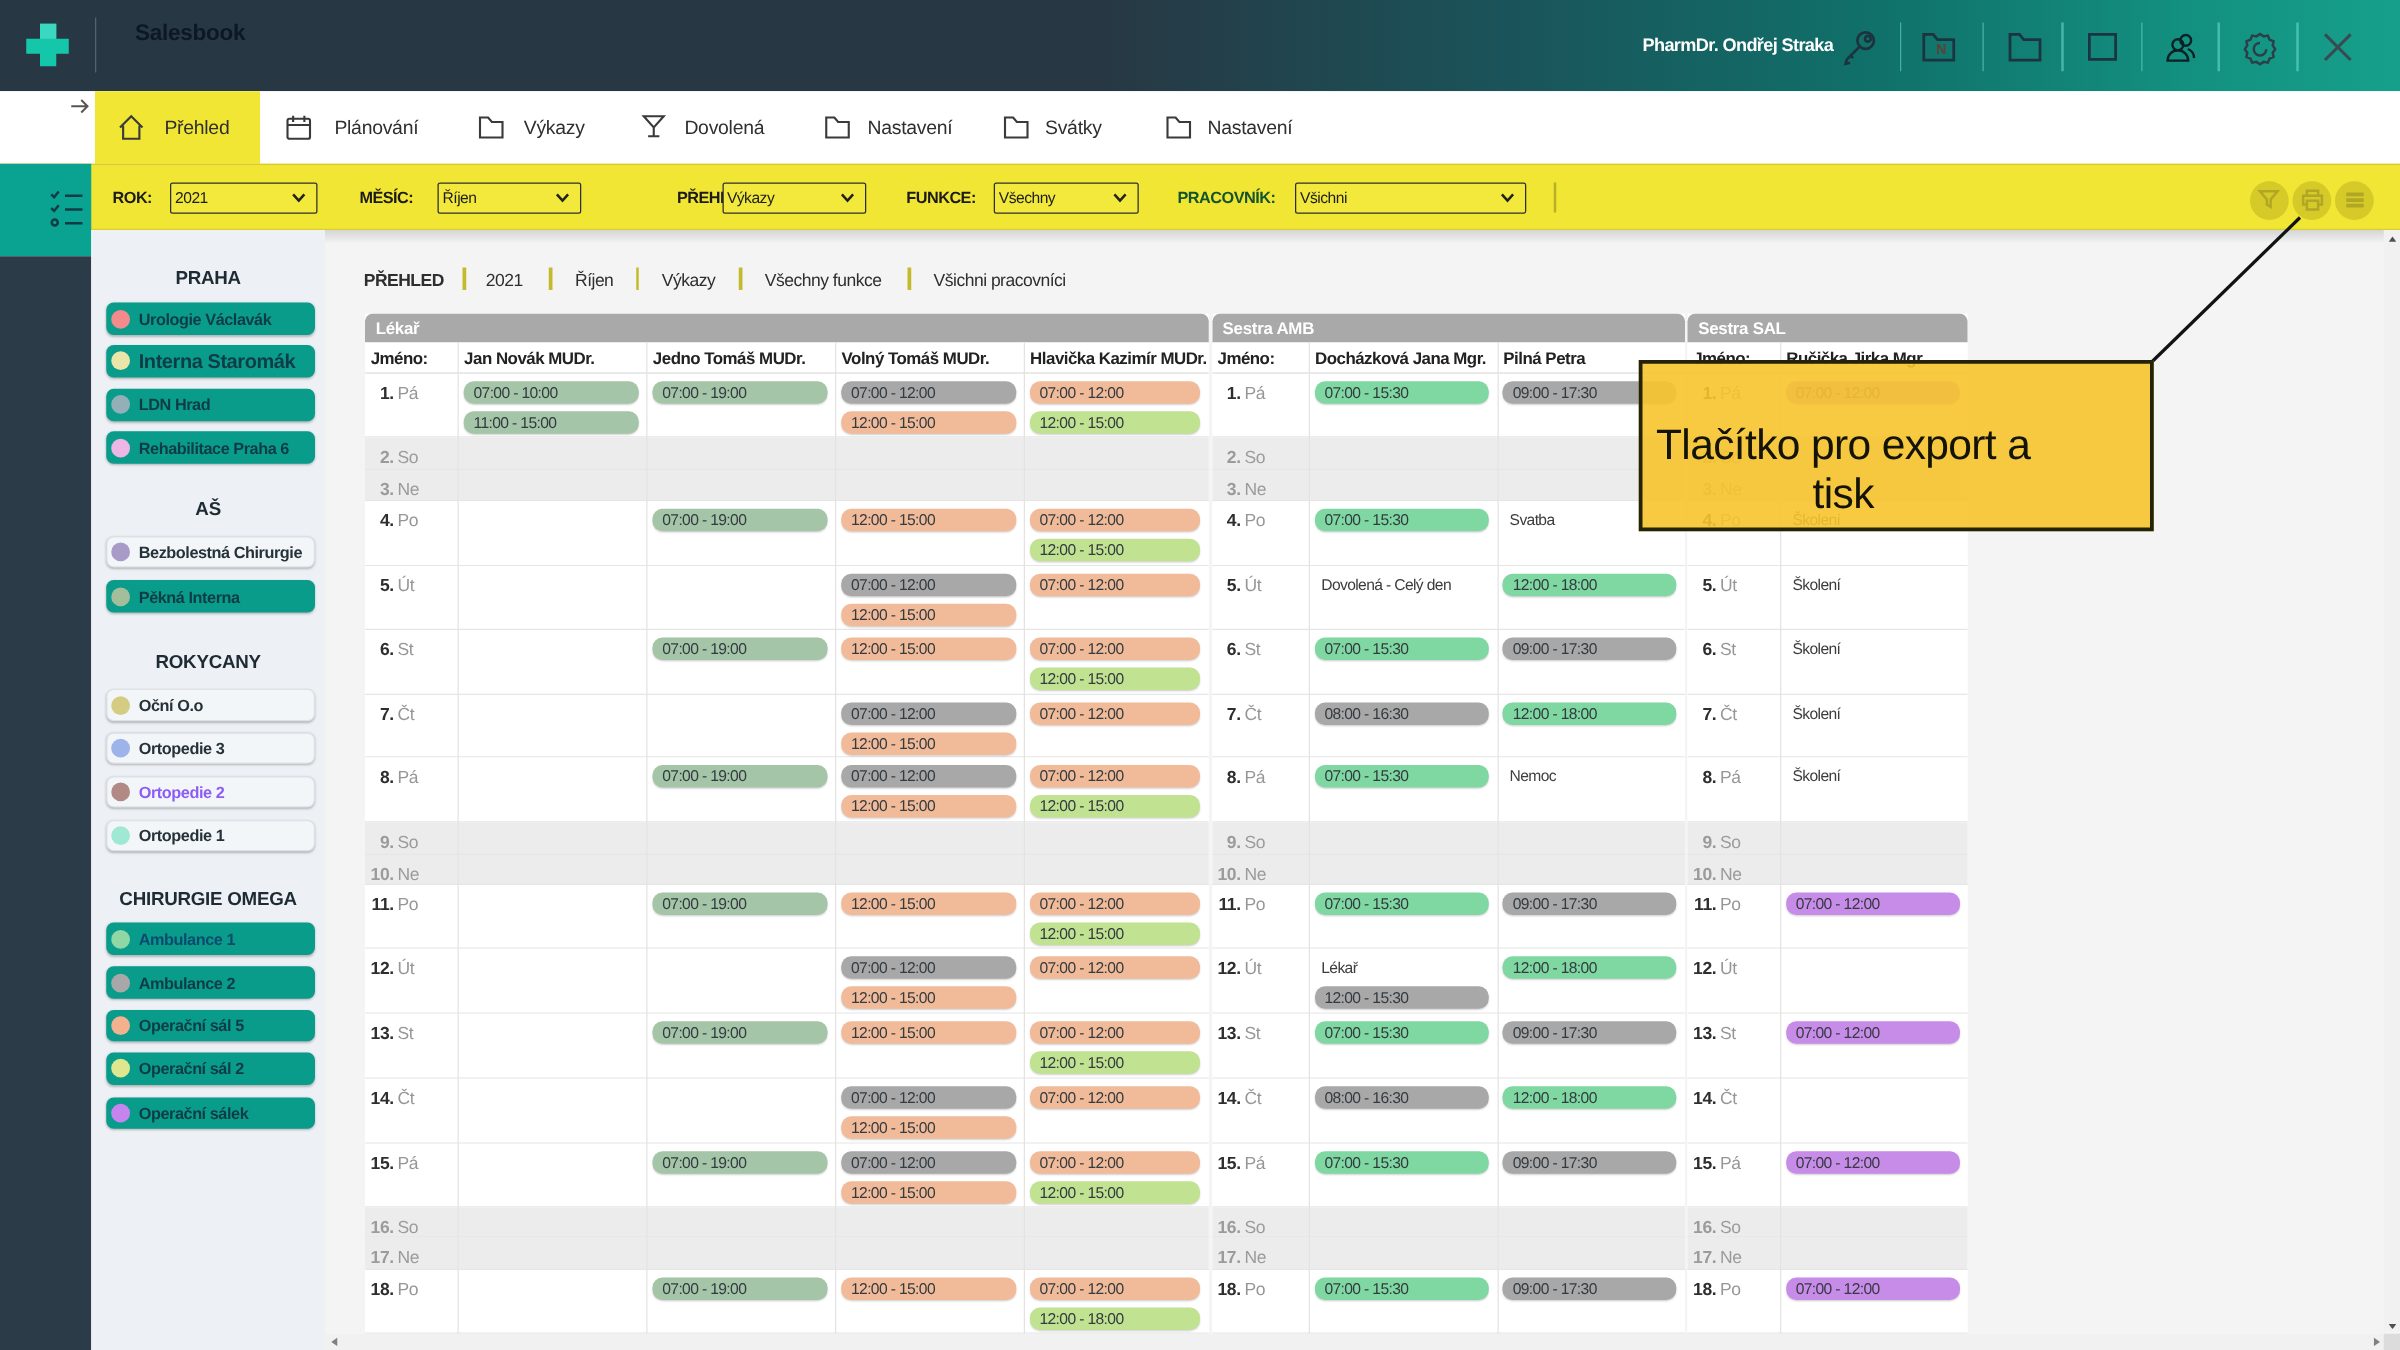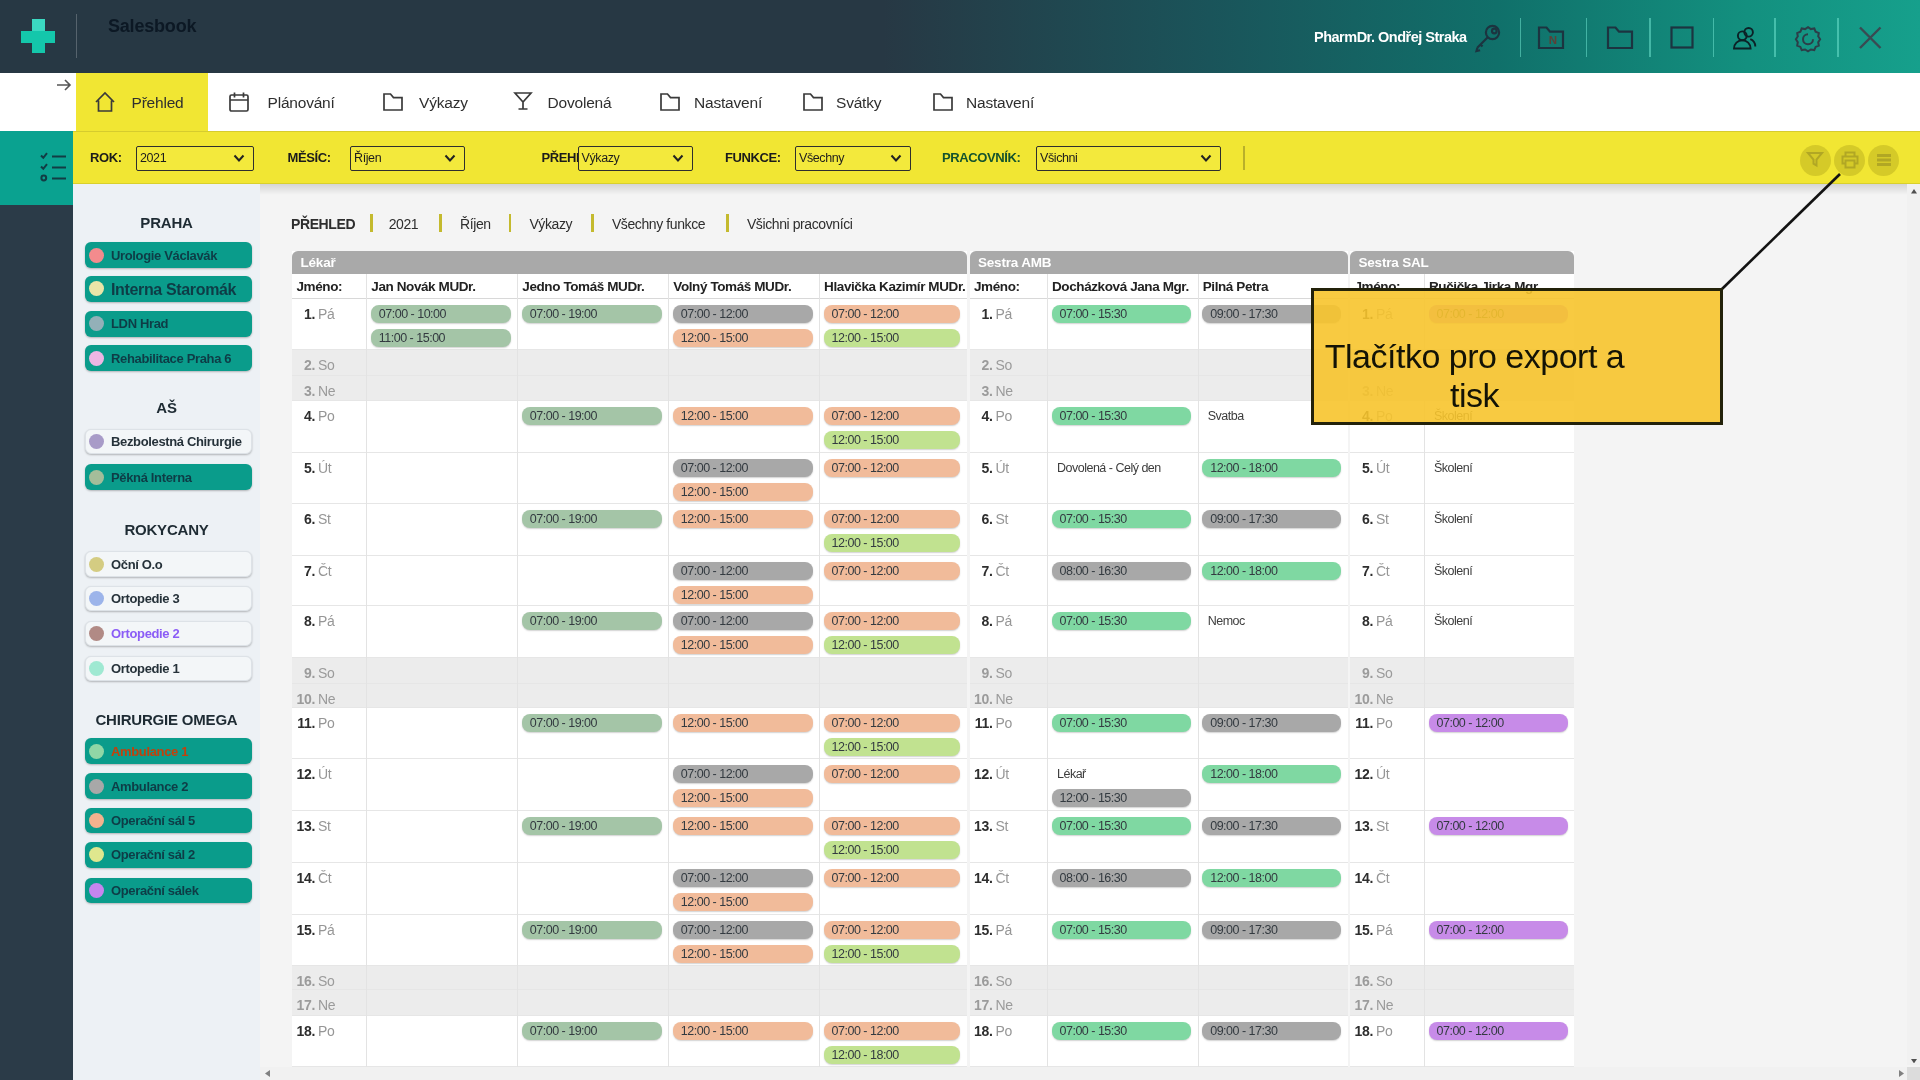--- a/index.html
+++ b/index.html
@@ -160,21 +160,21 @@
 <div class="ab" style="left:111px;top:591.0px;font-size:13px;font-weight:bold;color:#26323a;letter-spacing:-0.35px;">Ortopedie 3</div>
 <div class="ab" style="left:85px;top:620.8px;width:167px;height:25.7px;background:#f3f6f8;border:1px solid #dde2e7;border-radius:6px;box-shadow:0 1px 2px rgba(0,0,0,0.25);"></div>
 <div class="ab" style="left:89px;top:626.0px;width:15px;height:15px;border-radius:50%;background:#b18a85;"></div>
 <div class="ab" style="left:111px;top:626.0px;font-size:13px;font-weight:bold;color:#8b5cf6;letter-spacing:-0.35px;">Ortopedie 2</div>
 <div class="ab" style="left:85px;top:655.7px;width:167px;height:25.7px;background:#f3f6f8;border:1px solid #dde2e7;border-radius:6px;box-shadow:0 1px 2px rgba(0,0,0,0.25);"></div>
 <div class="ab" style="left:89px;top:660.9000000000001px;width:15px;height:15px;border-radius:50%;background:#9fe9d2;"></div>
 <div class="ab" style="left:111px;top:660.9000000000001px;font-size:13px;font-weight:bold;color:#26323a;letter-spacing:-0.35px;">Ortopedie 1</div>
 <div class="ab" style="left:73px;top:710.5px;width:187px;text-align:center;font-size:15px;font-weight:bold;color:#1e2b33;letter-spacing:-0.2px;">CHIRURGIE OMEGA</div>
 <div class="ab" style="left:85px;top:738.4px;width:167px;height:25.7px;background:#0a9c8b;border:none;border-radius:6px;box-shadow:0 1px 2px rgba(0,0,0,0.25);"></div>
 <div class="ab" style="left:89px;top:743.6px;width:15px;height:15px;border-radius:50%;background:#90d7a6;"></div>
-<div class="ab" style="left:111px;top:743.6px;font-size:13px;font-weight:bold;color:#c2410c;letter-spacing:-0.35px;">Ambulance 1</div>
+<div class="ab" style="left:111px;top:743.6px;font-size:13px;font-weight:bold;color:#0c4a6e;letter-spacing:-0.35px;">Ambulance 1</div>
 <div class="ab" style="left:85px;top:773.3px;width:167px;height:25.7px;background:#0a9c8b;border:none;border-radius:6px;box-shadow:0 1px 2px rgba(0,0,0,0.25);"></div>
 <div class="ab" style="left:89px;top:778.5px;width:15px;height:15px;border-radius:50%;background:#a8a8a8;"></div>
 <div class="ab" style="left:111px;top:778.5px;font-size:13px;font-weight:bold;color:#0e3c46;letter-spacing:-0.35px;">Ambulance 2</div>
 <div class="ab" style="left:85px;top:807.8px;width:167px;height:25.7px;background:#0a9c8b;border:none;border-radius:6px;box-shadow:0 1px 2px rgba(0,0,0,0.25);"></div>
 <div class="ab" style="left:89px;top:813.0px;width:15px;height:15px;border-radius:50%;background:#f3b28e;"></div>
 <div class="ab" style="left:111px;top:813.0px;font-size:13px;font-weight:bold;color:#0e3c46;letter-spacing:-0.35px;">Operační sál 5</div>
 <div class="ab" style="left:85px;top:842.2px;width:167px;height:25.7px;background:#0a9c8b;border:none;border-radius:6px;box-shadow:0 1px 2px rgba(0,0,0,0.25);"></div>
 <div class="ab" style="left:89px;top:847.4000000000001px;width:15px;height:15px;border-radius:50%;background:#dfe78e;"></div>
 <div class="ab" style="left:111px;top:847.4000000000001px;font-size:13px;font-weight:bold;color:#0e3c46;letter-spacing:-0.35px;">Operační sál 2</div>
 <div class="ab" style="left:85px;top:877.8px;width:167px;height:25.7px;background:#0a9c8b;border:none;border-radius:6px;box-shadow:0 1px 2px rgba(0,0,0,0.25);"></div>

